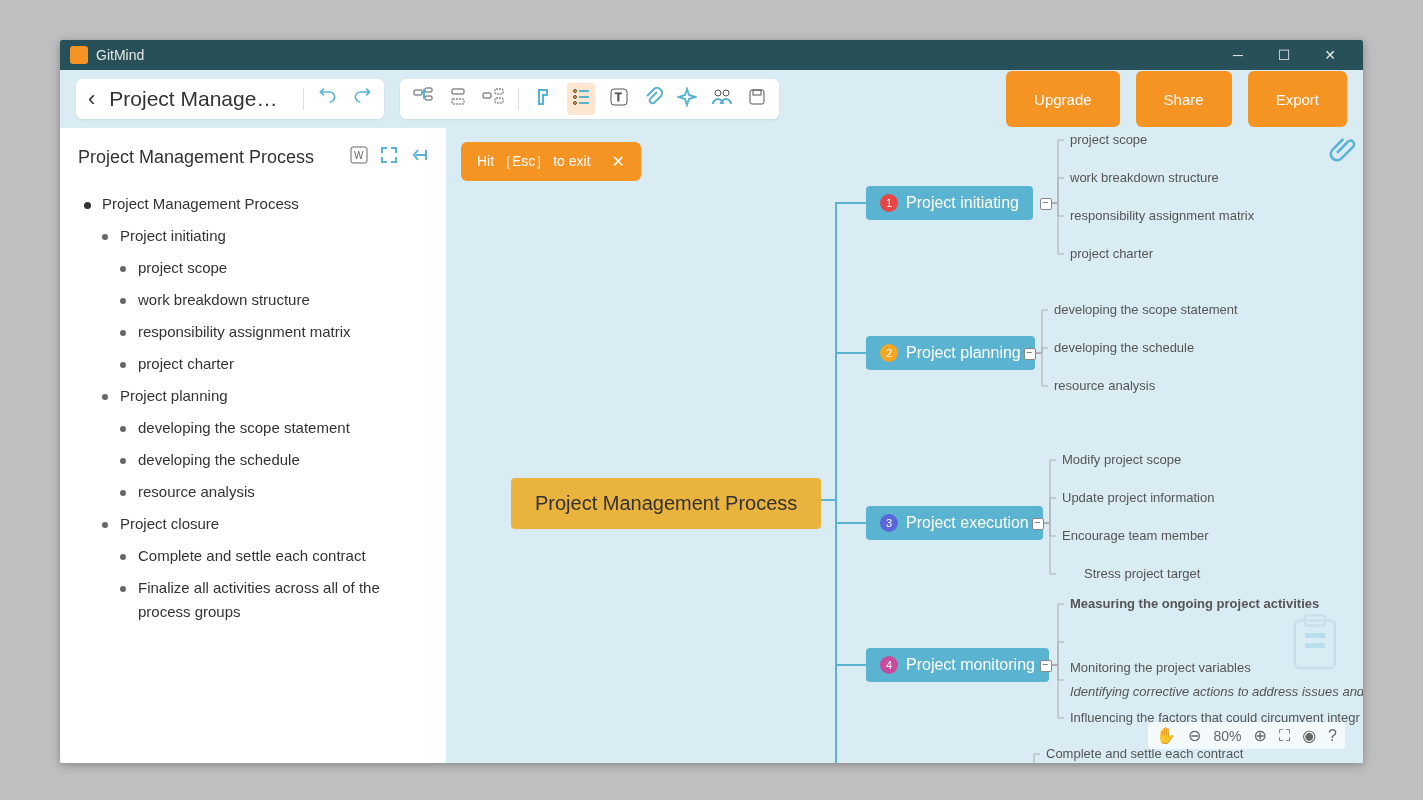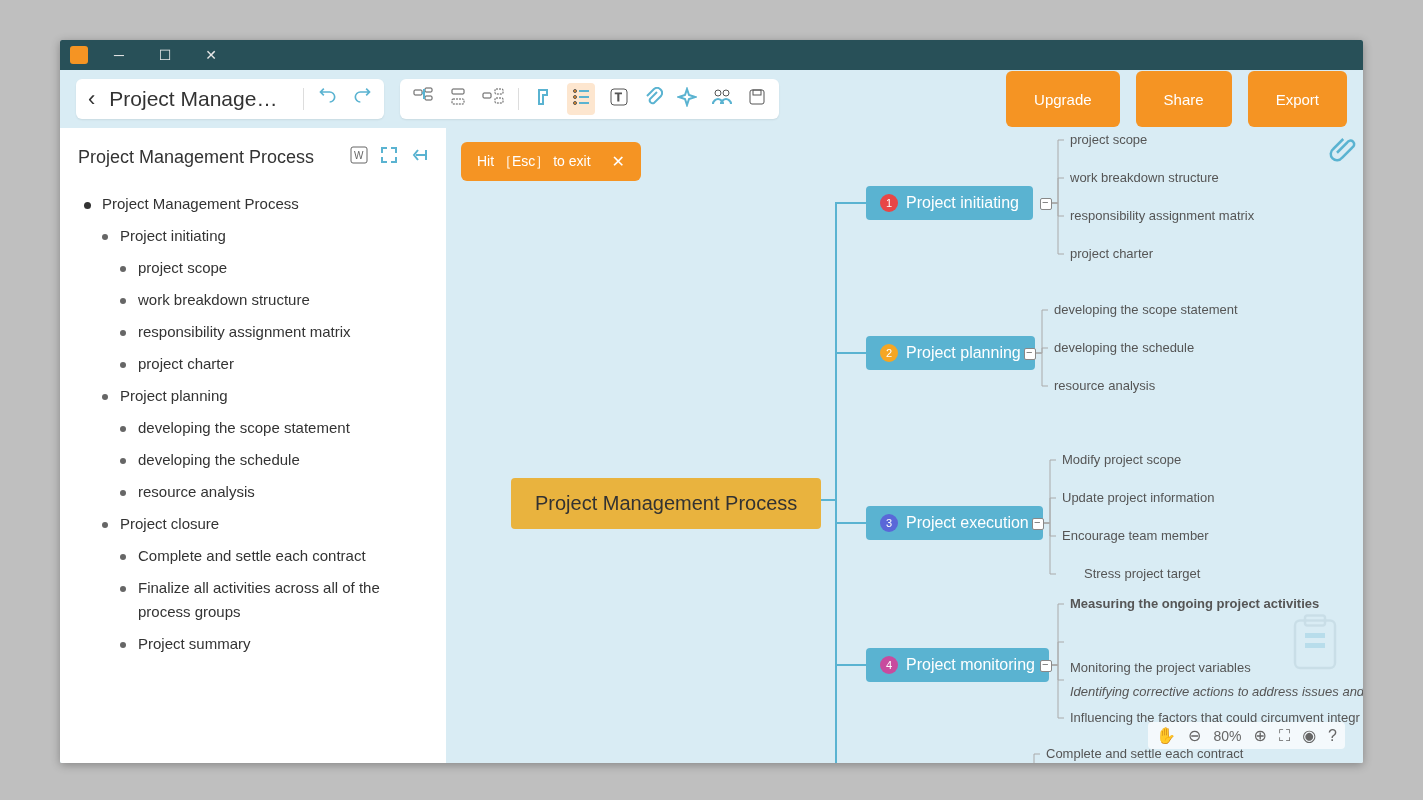--- a/index.html
+++ b/index.html
@@ -54,20 +54,21 @@
 svg line{stroke:#5ab3d1;stroke-width:2;fill:none}
 svg path{stroke:#5ab3d1;stroke-width:2;fill:none}
 svg .leafline{stroke:#aaa;stroke-width:1}
 </style>
 </head>
 <body>
 
 <div class="window">
   <div class="titlebar">
     <div class="logo"></div>
+    <div class="title">GitMind</div>
     <div class="winbtn">─</div>
     <div class="winbtn">☐</div>
     <div class="winbtn">✕</div>
   </div>
 
   <div class="topbar">
     <div class="panel crumbs">
       <span class="back">‹</span>
       <span class="crumbtext">Project Management ...</span>
       <span class="divider"></span>
@@ -159,21 +160,20 @@
                     <li>project charter</li>
                   </ul></li>
                 <li>Project planning<ul>
                     <li>developing the scope statement</li>
                     <li>developing the schedule</li>
                     <li>resource analysis</li>
                   </ul></li>
                 <li>Project closure<ul>
                     <li>Complete and settle each contract</li>
                     <li>Finalize all activities across all of the process groups</li>
-                    <li>Project summary</li>
                   </ul></li>
               </ul></li>
           </ul>
         </div>
     </div>
 
     <div class="canvas">
       <div class="hint">
         <span>Hit ［Esc］ to exit</span>
         <span class="close">✕</span>

